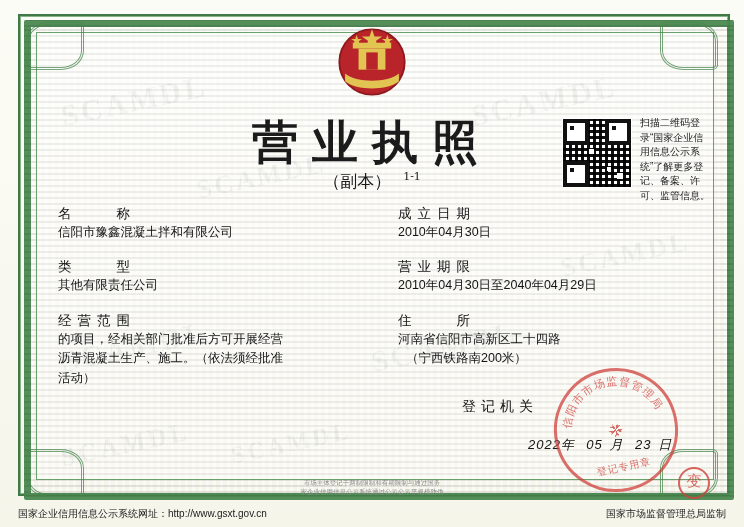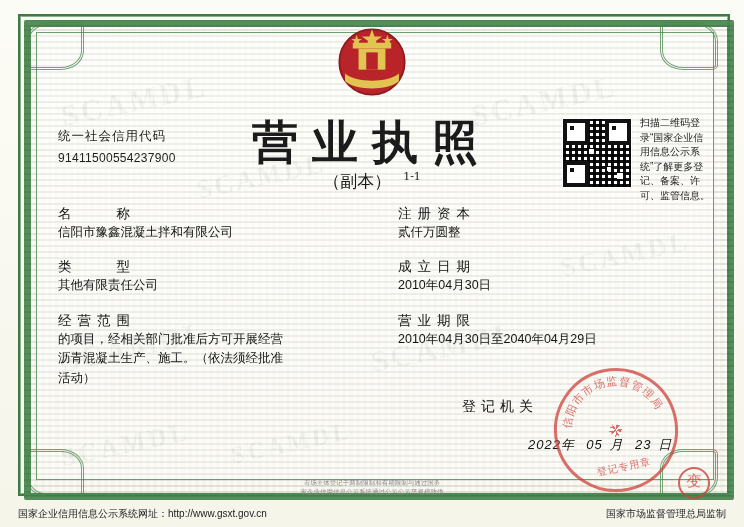--- a/index.html
+++ b/index.html
@@ -241,24 +241,20 @@
       </g>
       <path d="M22 66 q28 12 56 0" fill="none" stroke="#e2c452" stroke-width="2"></path>
     </svg>
   </div>
 
   <div class="title">营业执照</div>
   <div class="subtitle">
     <span>（副本）</span><span class="sup">1-1</span>
   </div>
 
-  <div class="code-block">
-    <div class="code-label">统一社会信用代码</div>
-    <div class="code-value">91411500554237900</div>
-  </div>
 
   <div class="qr-wrap">
     <div class="qr">
       <div class="eye" style="left:0;top:0;">
           <i></i>
         </div>
       <div class="eye" style="right:0;top:0;">
           <i></i>
         </div>
       <div class="eye" style="left:0;bottom:0;">
@@ -285,30 +281,33 @@
       <div class="val">
         <span class="line">的项目，经相关部门批准后方可开展经营</span>
         <span class="line">沥青混凝土生产、施工。（依法须经批准</span>
         <span class="line">活动）</span>
       </div>
     </div>
   </div>
 
   <div class="fields-right">
     <div class="row">
-      <div class="key">注册资本</div>
-      <div class="val">贰仟万圆整</div>
-    </div>
-    <div class="row">
       <div class="key">成立日期</div>
       <div class="val">2010年04月30日</div>
     </div>
     <div class="row">
       <div class="key">营业期限</div>
       <div class="val">2010年04月30日至2040年04月29日</div>
+    </div>
+    <div class="row">
+      <div class="key">住　　所</div>
+      <div class="val">
+        <span class="line">河南省信阳市高新区工十四路</span>
+        <span class="line indent">（宁西铁路南200米）</span>
+      </div>
     </div>
   </div>
 
   <div class="reg-auth">登记机关</div>
   <div class="date-line">
     <span class="u">2022</span><b>年</b>
     <span class="u">05</span><b>月</b>
     <span class="u">23</span><b>日</b>
   </div>
 

